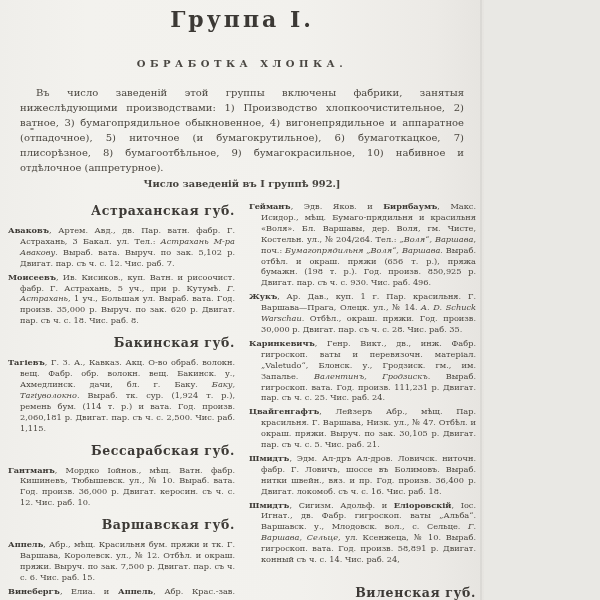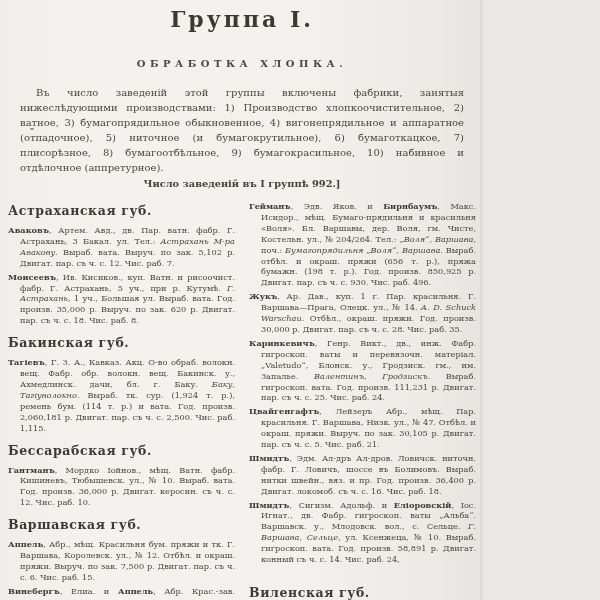--- a/index.html
+++ b/index.html
@@ -31,21 +31,21 @@
     margin:16px 20px 0 20px;text-indent:16px;color:#4a463f;
   }
   .count-line{
     text-align:center;font-size:9.8px;font-weight:bold;margin:3px 0 0 0;color:#44413c;
   }
   .columns{
     display:flex;gap:14px;margin:12px 8px 0 8px;align-items:flex-start;
   }
   .col{flex:1;min-width:0;}
   .province{
-    text-align:left;font-size:12.5px;font-weight:bold;letter-spacing:0.6px;
+    text-align:right;font-size:12.5px;font-weight:bold;letter-spacing:0.6px;
     margin:9px 0 7px 0;color:#3d3a36;
   }
   .province.gap{margin-top:20px;}
   .col > .province:first-child{margin-top:2px;}
   .entry{
     font-size:8.2px;line-height:1.33;text-align:justify;
     margin:0 0 3px 0;padding-left:12px;text-indent:-12px;color:#4a463f;
   }
   .entry .b{font-weight:bold;color:#3d3a35;}
   .entry .i{font-style:italic;}

